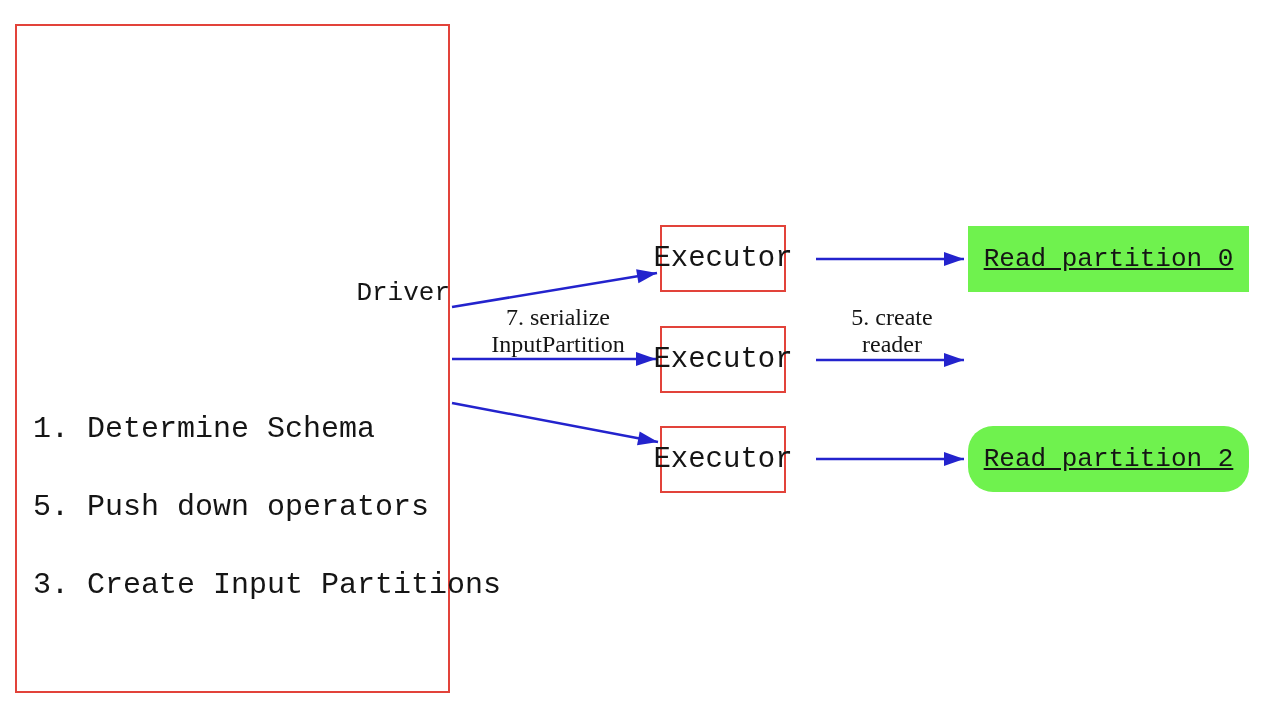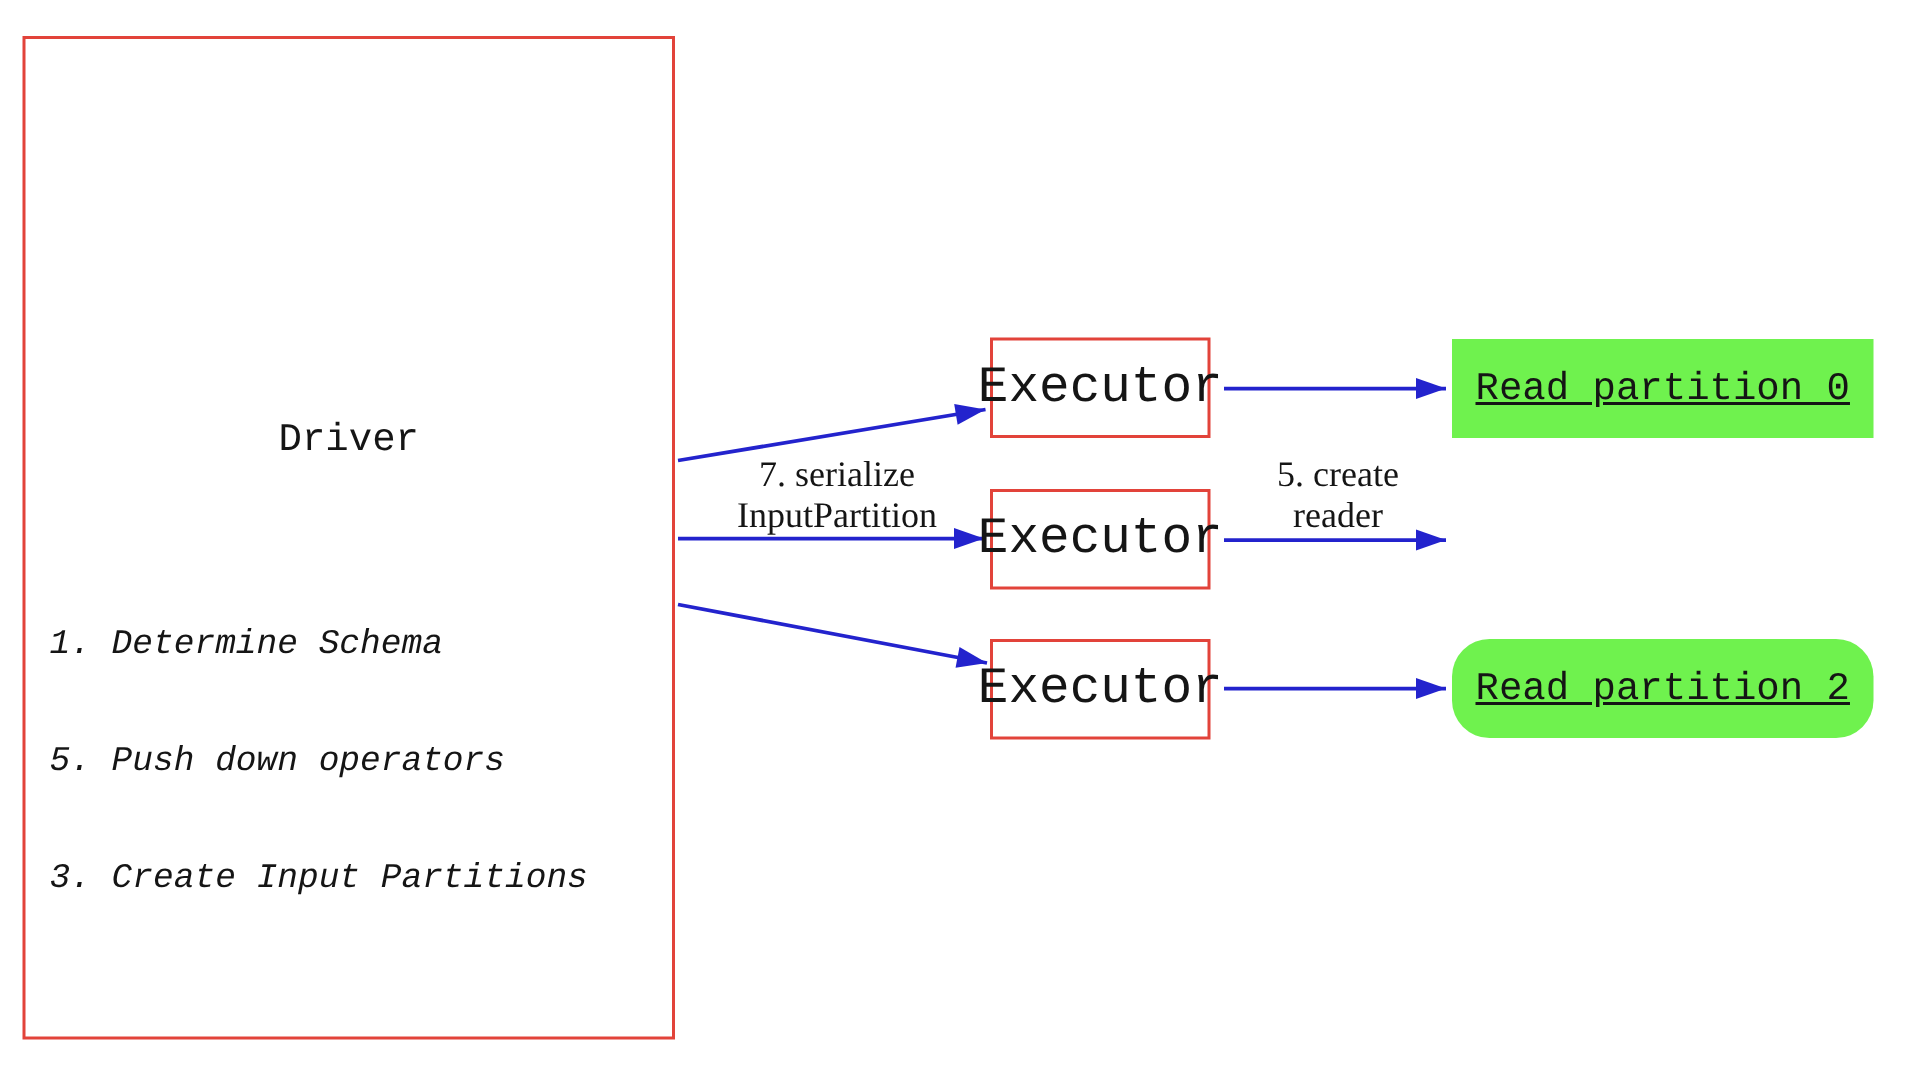--- a/index.html
+++ b/index.html
@@ -25,42 +25,41 @@
   
   .driver-box {
     left: 15px; top: 24px;
     width: 435px; height: 669px;
     border: 2px solid var(--box-border-red, #e2433a);
     background: var(--background, #fff);
   }
   .driver-title {
     left: 15px; top: 279px;
     width: 435px;
-    text-align: center;
+    text-align: right;
     font-size: 26px;
     line-height: 28px;
     letter-spacing: 0px;
   }
   .driver-steps {
     left: 33px; top: 364px;
     width: 410px;
-    font-size: 23px;
+    font-size: 30px;
     line-height: 26px;
     white-space: pre;
-    font-style: italic;
   }
 
   
   .executor-box {
     left: 660px;
-    width: 147px; height: 67px;
+    width: 126px; height: 67px;
     border: 2px solid var(--box-border-red, #e2433a);
     background: var(--background, #fff);
     display: flex; align-items: center; justify-content: center;
-    font-size: 34px;
+    font-size: 29px;
   }
   .exec-1 { top: 225px; }
   .exec-2 { top: 326px; }
   .exec-3 { top: 426px; }
 
   
   .partition-box {
     left: 968px;
     width: 281px; height: 66px;
     background: var(--partition-green, #6ff24e);

